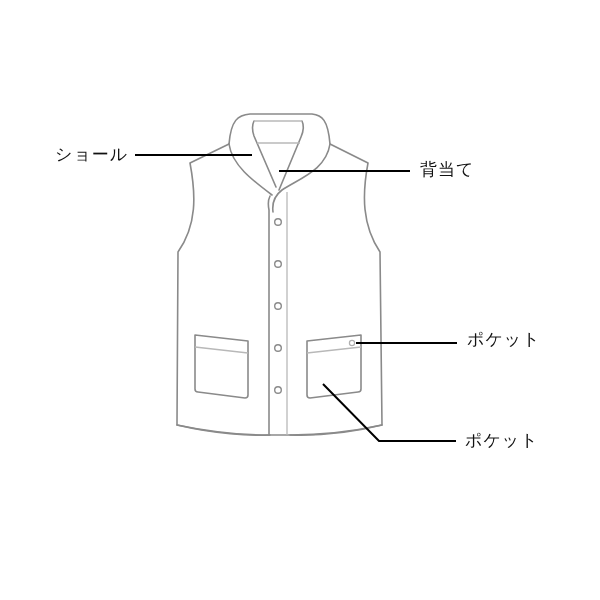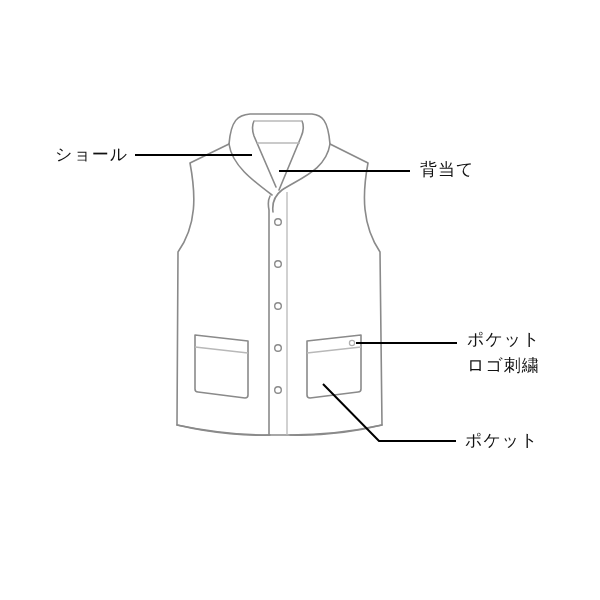--- a/index.html
+++ b/index.html
@@ -73,18 +73,17 @@
 <div class="label" style="left:55px; top:141px;">
   <span>ショール</span>
 </div>
 
 <div class="label" style="left:420px; top:158px;font-family:Liberation Mono, monospace;">
   <span>背当て</span>
 </div>
 
 <div class="label" style="left:467px; top:326px;">
   <span>ポケット</span>
-  <span>ロゴ刺繍</span>
 </div>
 
 <div class="label" style="left:465px; top:427px;">
   <span>ポケット</span>
 </div>
 
 </body></html>

